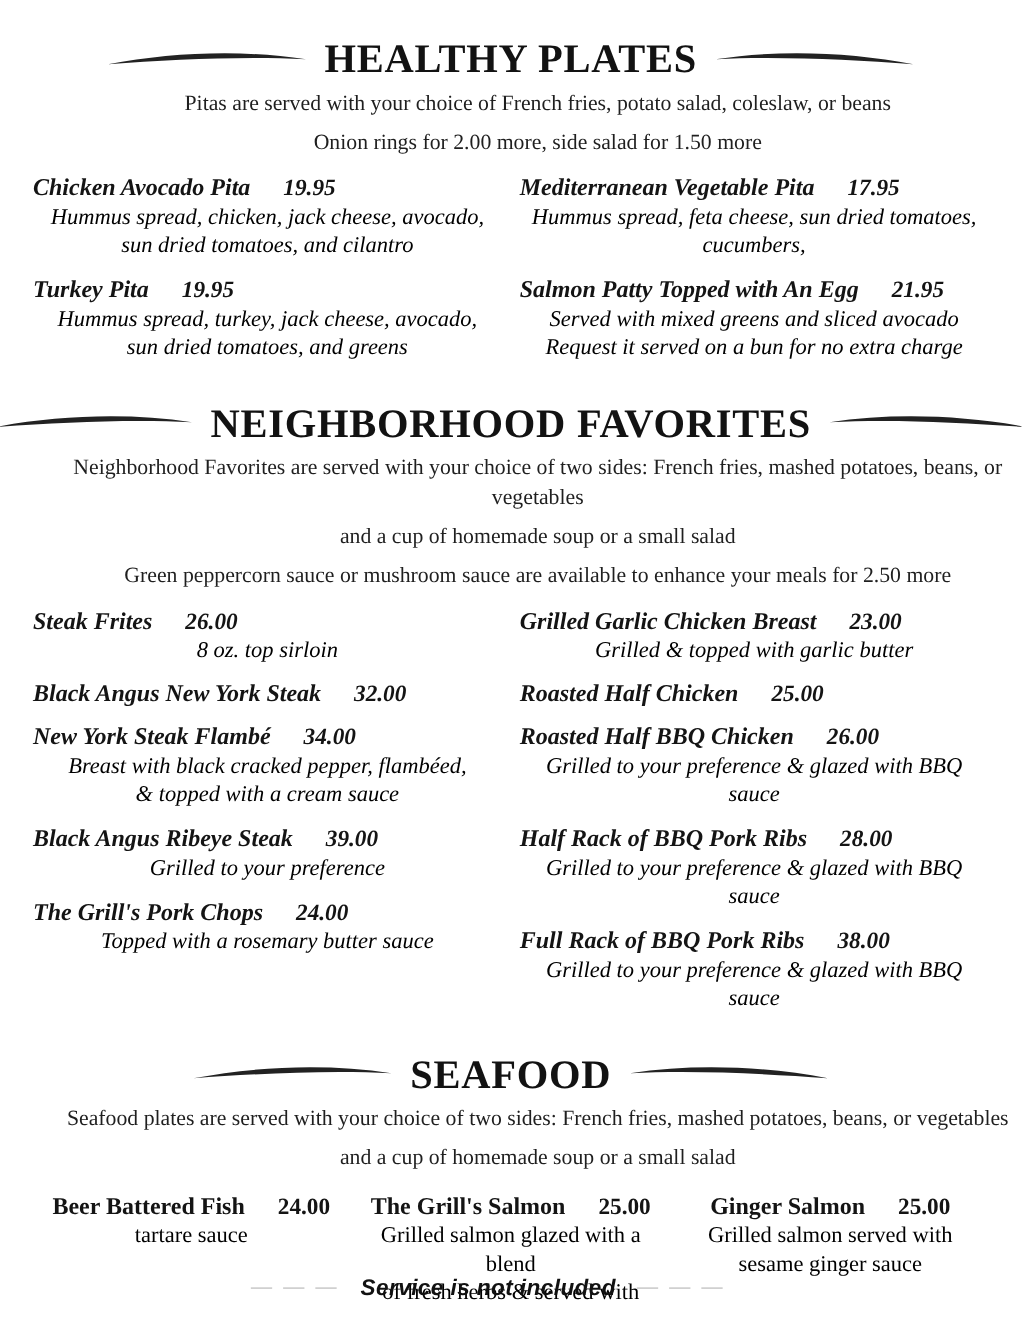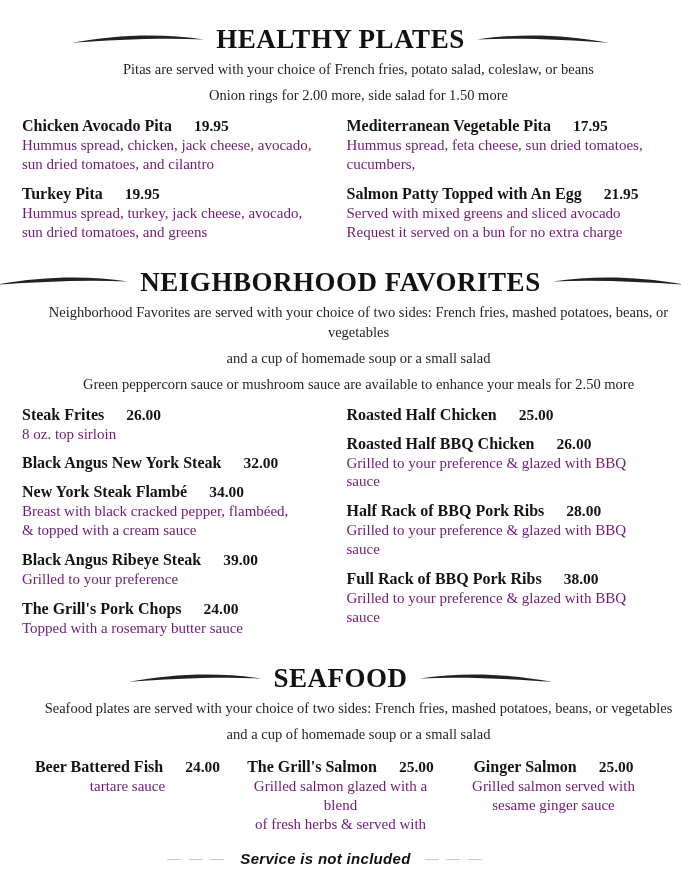--- a/index.html
+++ b/index.html
@@ -26,29 +26,29 @@
   .swoosh { width: 132px; height: 12px; flex: 0 0 auto; }
   .swoosh.right { transform: scaleX(-1); }
 
   .subtitle {
     text-align: center; font-size: 14.5px; line-height: 1.38;
     color: #1f1f1f; margin-bottom: 6px; padding-left: 36px;
   }
   .subtitle .seg-b { font-weight: 400; }
 
   .cols { display: grid; padding: 6px 22px 0 22px; }
-  .cols.two-col { grid-template-columns: 1fr 1fr; column-gap: 12px; }
+  .cols.two-col { grid-template-columns: 1fr 1fr; column-gap: 12px; font-style: italic; }
   .cols.three-col { grid-template-columns: 1fr 1fr 1fr; column-gap: 18px; padding: 8px 30px 0 30px; }
   .cols.three-col .col { text-align: center; }
 
   .item { margin-bottom: 11px; }
   .item-head { margin-bottom: 1px; }
   .item-name { font-weight: 700; font-size: 16px; color: #141414; }
   .item-price { font-weight: 700; font-size: 15.5px; color: #141414; margin-left: 22px; }
-  .item-desc { font-size: 15px; line-height: 1.26; color: #701a75; }
+  .item-desc { font-size: 15px; line-height: 1.26; color: #000000; text-align: center; }
 
   .menu-section { margin-bottom: 14px; }
   .menu-section + .menu-section { margin-top: 8px; }
 
   .footer {
     position: absolute; left: 0; right: 30px; bottom: 14px;
     display: flex; align-items: center; justify-content: center; gap: 14px;
   }
   .footer-text {
     font-family: "Liberation Sans", sans-serif;
@@ -133,20 +133,24 @@
             <div class="item">
               <div class="item-head"><span class="item-name">Black Angus Ribeye Steak</span><span class="item-price">39.00</span></div>
               <div class="item-desc">Grilled to your preference</div>
             </div>
             <div class="item">
               <div class="item-head"><span class="item-name">The Grill's Pork Chops</span><span class="item-price">24.00</span></div>
               <div class="item-desc">Topped with a rosemary butter sauce</div>
             </div>
           </div>
           <div class="col">
+            <div class="item">
+              <div class="item-head"><span class="item-name">Grilled Garlic Chicken Breast</span><span class="item-price">23.00</span></div>
+              <div class="item-desc">Grilled &amp; topped with garlic butter</div>
+            </div>
             <div class="item">
               <div class="item-head"><span class="item-name">Roasted Half Chicken</span><span class="item-price">25.00</span></div>
             </div>
             <div class="item">
               <div class="item-head"><span class="item-name">Roasted Half BBQ Chicken</span><span class="item-price">26.00</span></div>
               <div class="item-desc">Grilled to your preference &amp; glazed with BBQ sauce</div>
             </div>
             <div class="item">
               <div class="item-head"><span class="item-name">Half Rack of BBQ Pork Ribs</span><span class="item-price">28.00</span></div>
               <div class="item-desc">Grilled to your preference &amp; glazed with BBQ sauce</div>

